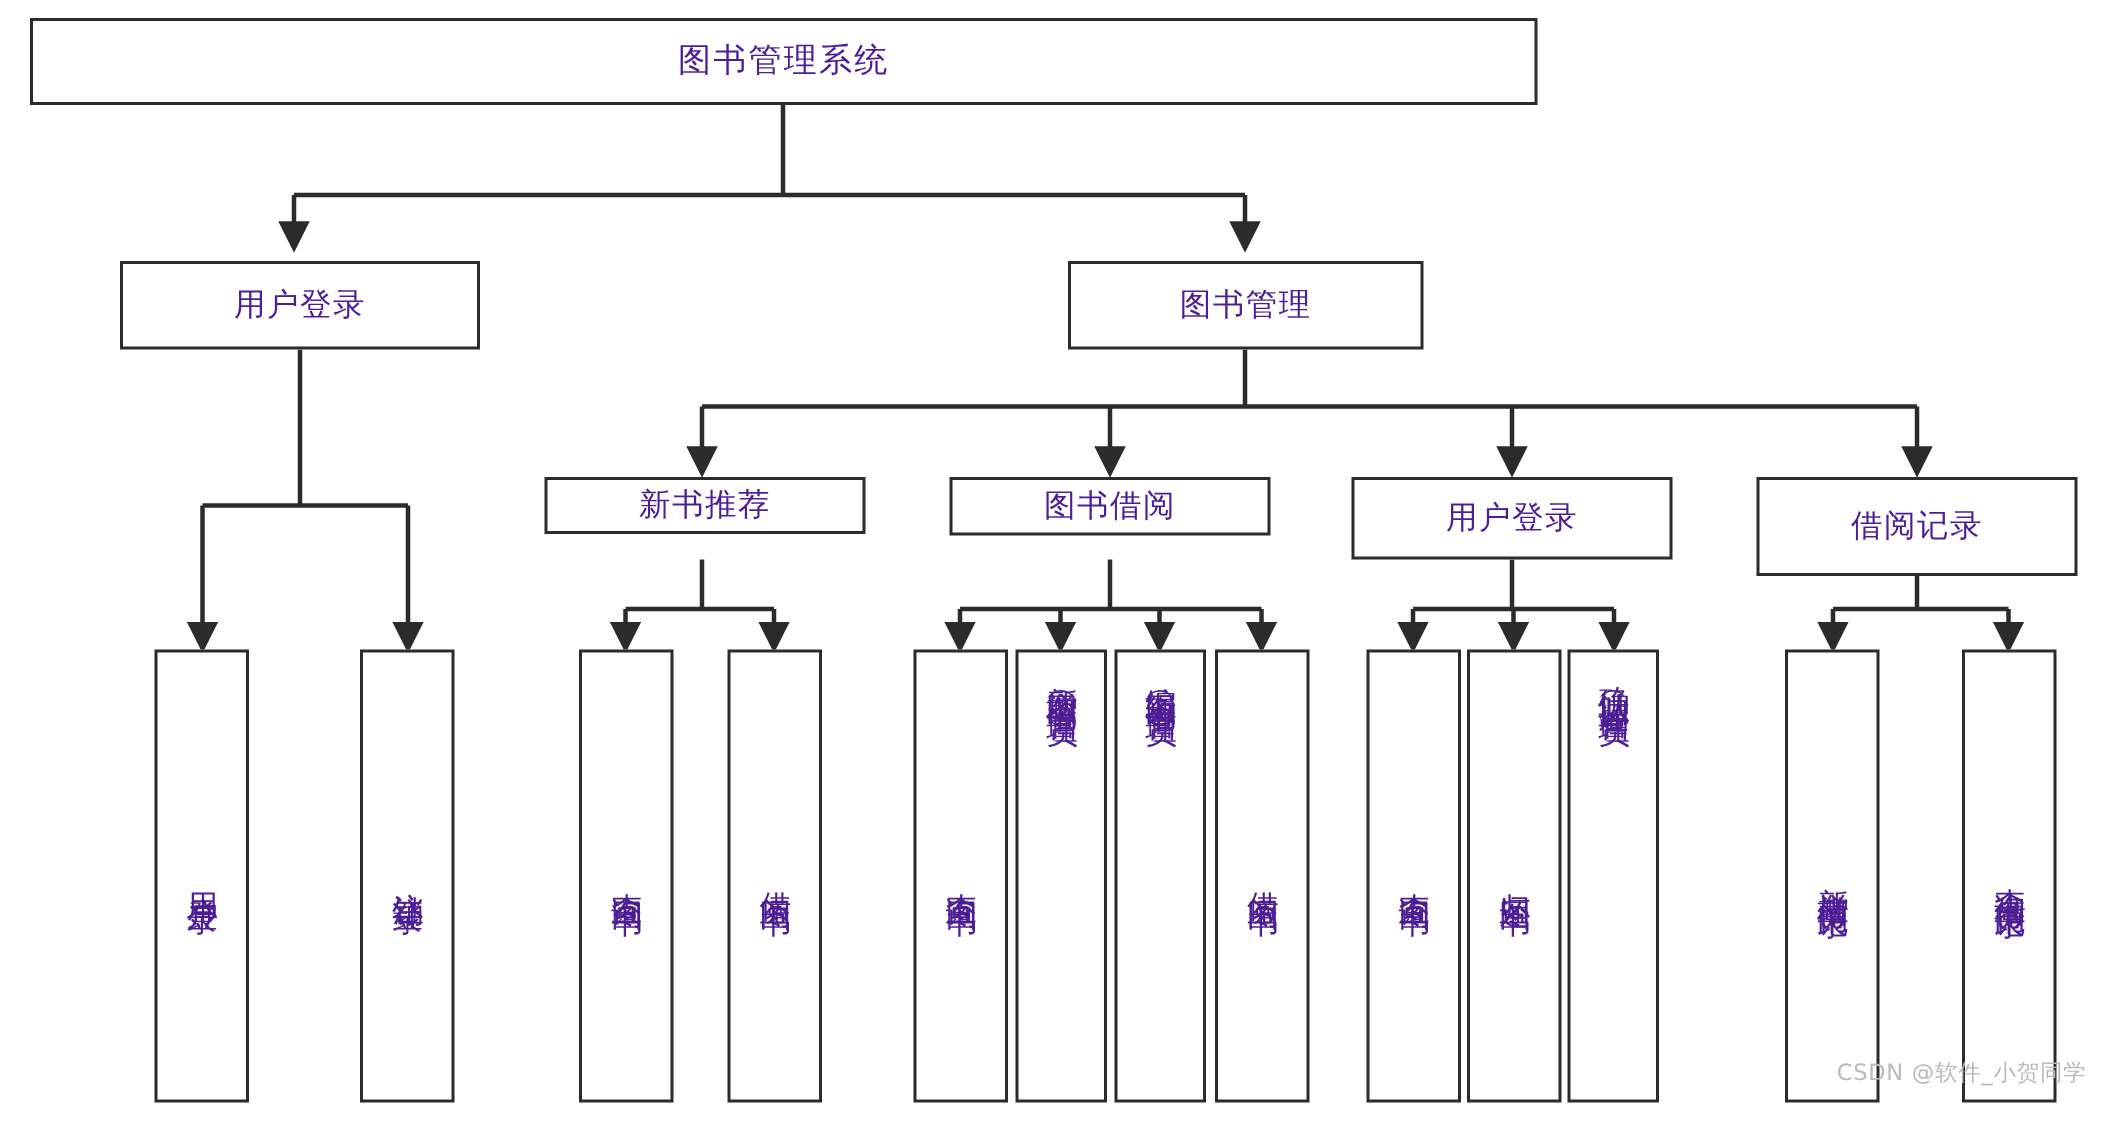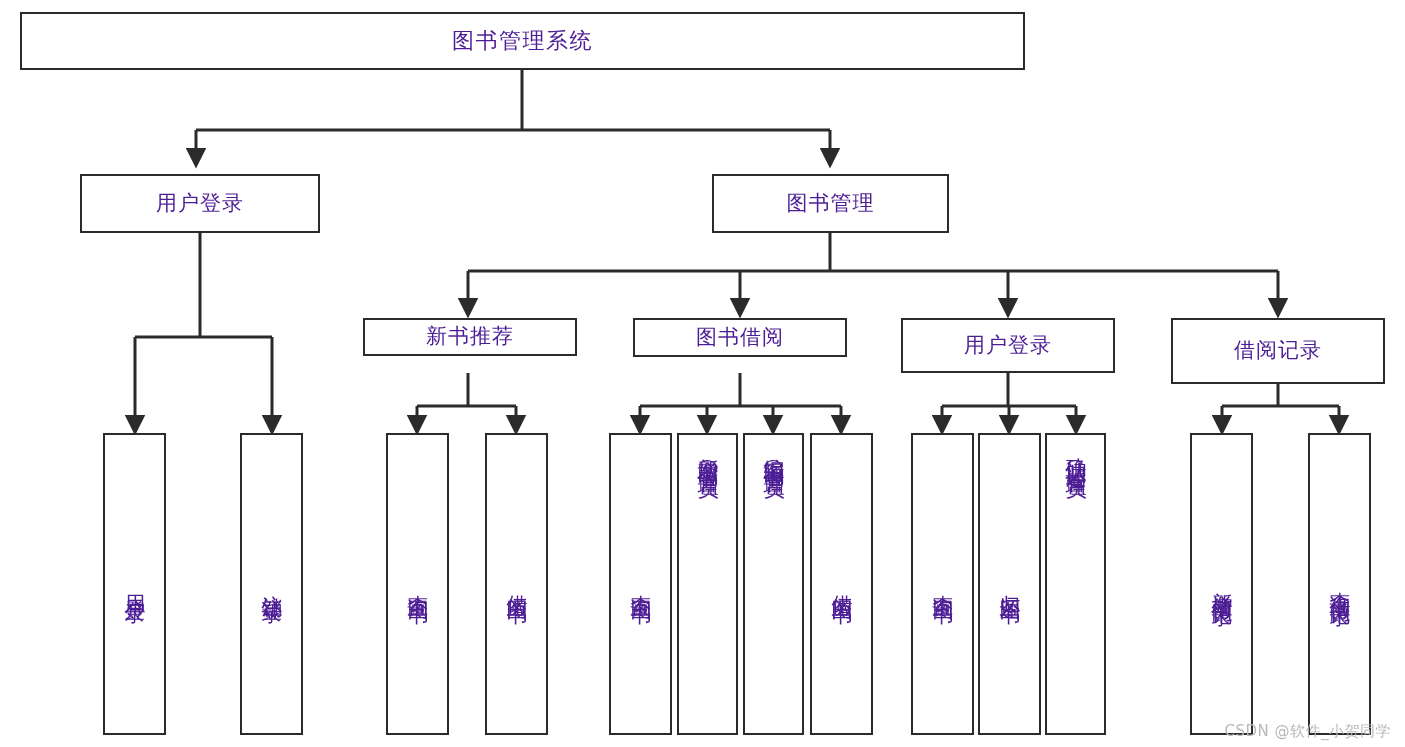--- a/index.html
+++ b/index.html
@@ -58,21 +58,21 @@
     line-height:1;
     white-space:nowrap;
   }
   .node.v.center{
     align-items:center;
     padding-top:0;
   }
   .watermark{
     position:absolute;
     right:14px;
-    bottom:6px;
+    bottom:22px;
     font-size:15px;
     color:#b9b9b9;
     letter-spacing:0.5px;
     z-index:5;
     white-space:nowrap;
     font-family:"DejaVu Sans","Liberation Sans",sans-serif;
   }
 </style>
 </head>
 <body>

